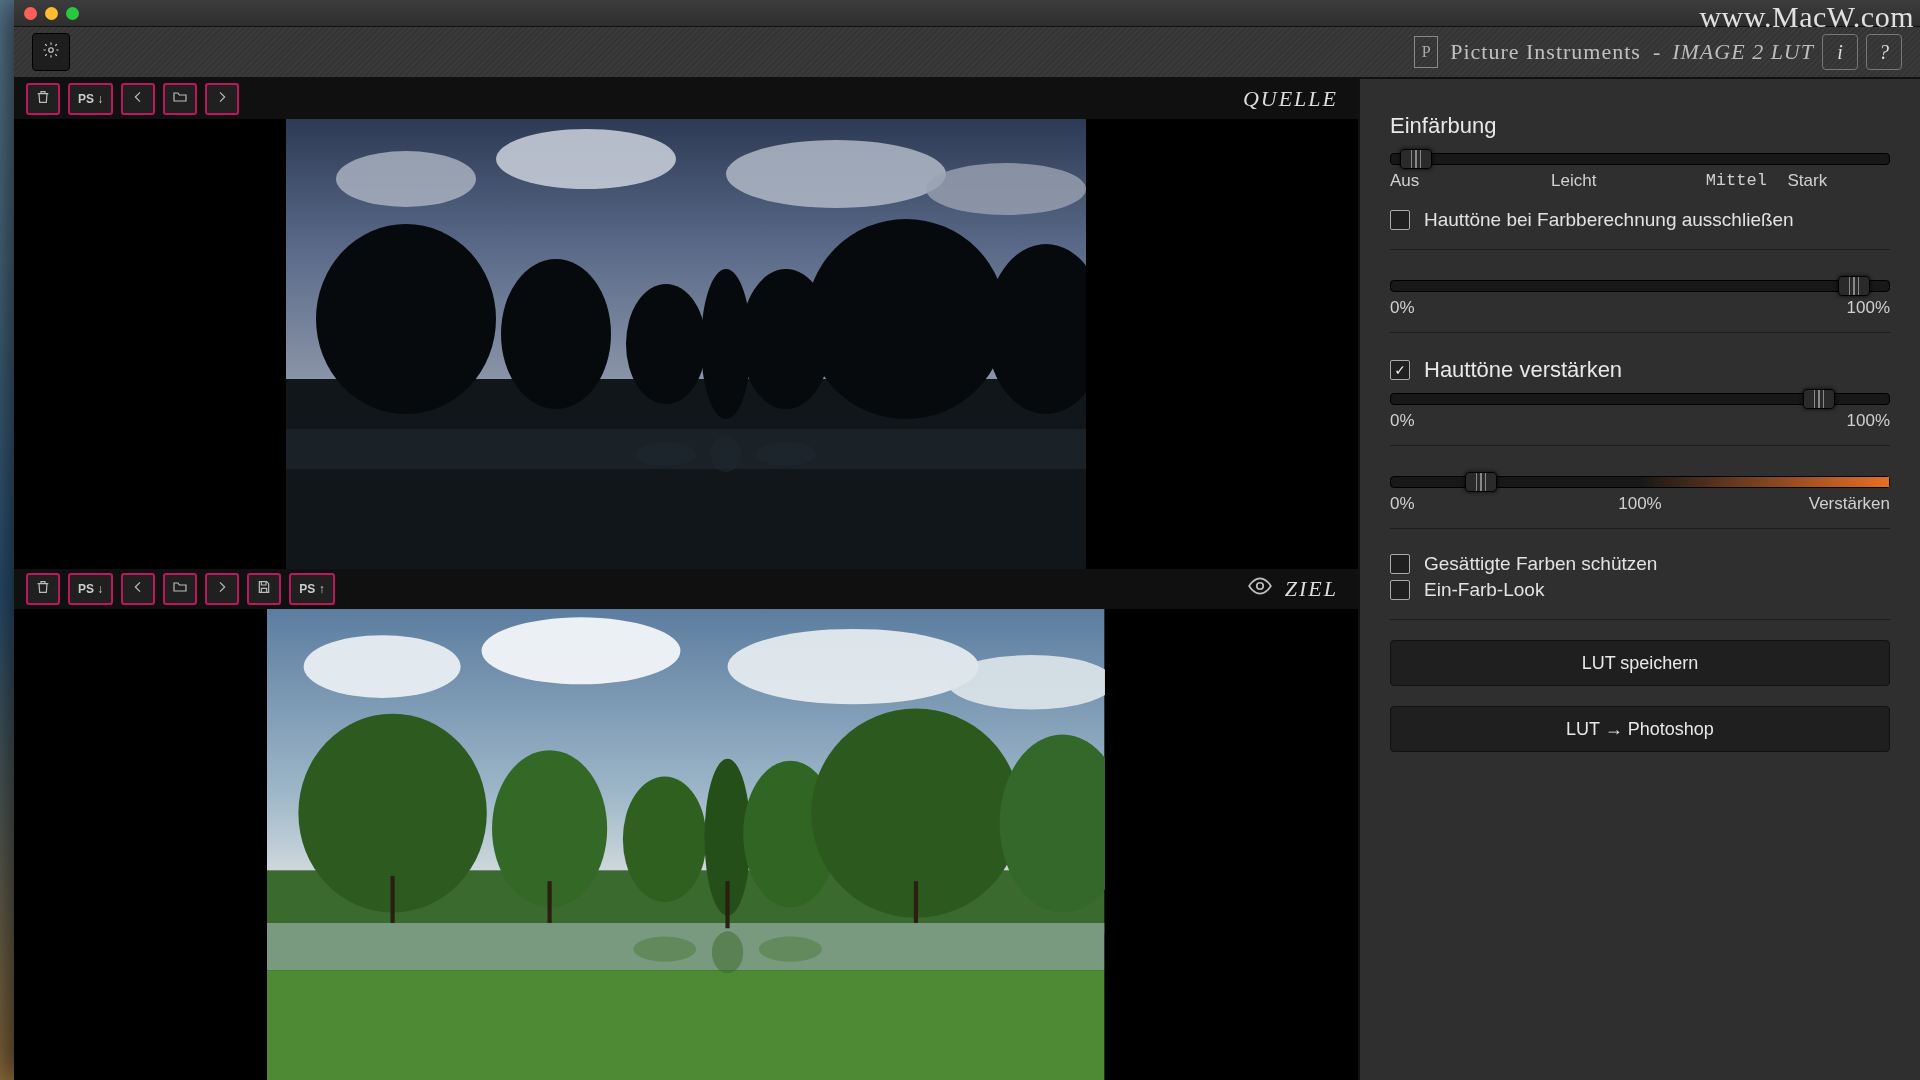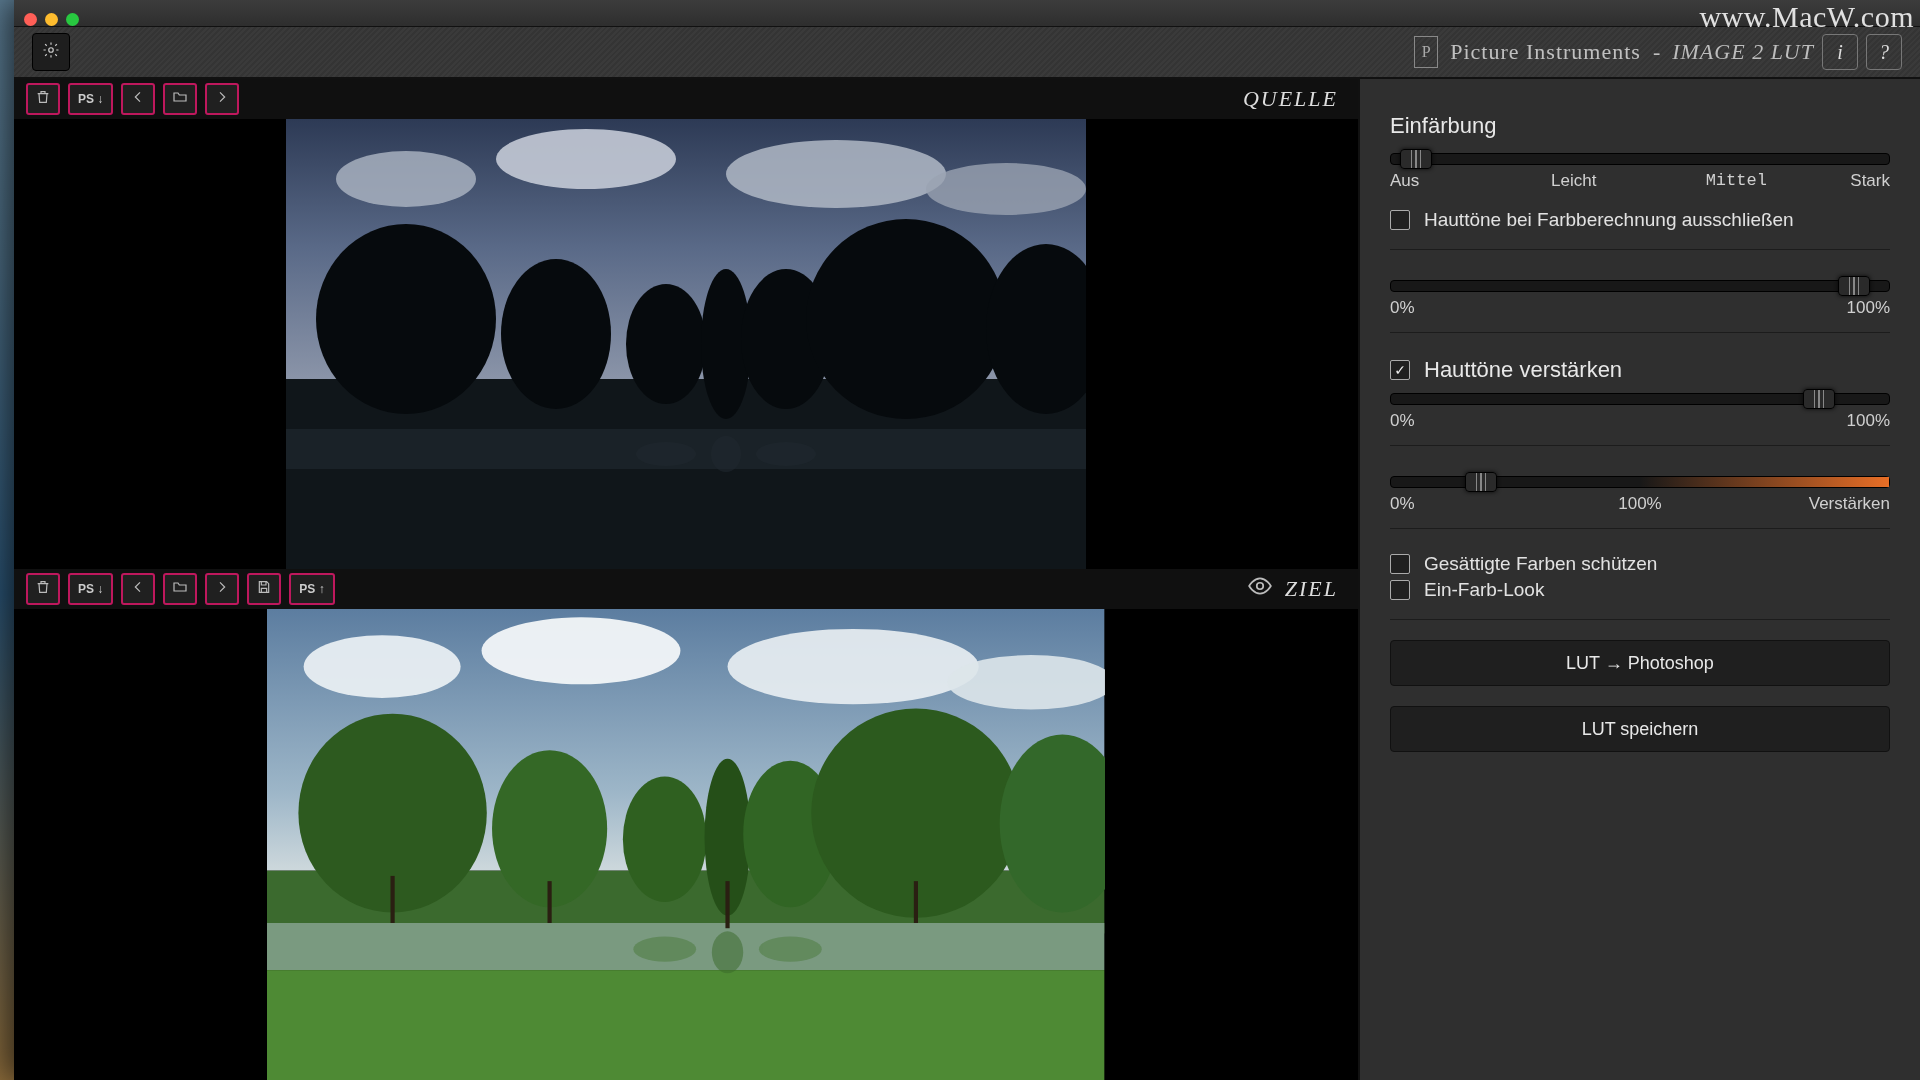--- a/index.html
+++ b/index.html
@@ -1,20 +1,20 @@
 <!DOCTYPE html>
 <html><head>
 <meta charset="utf-8">
 <style>
 html,body{margin:0;padding:0;height:100%;font-family:"Helvetica Neue",Arial,sans-serif;background:#3a3a3a;color:#ddd;overflow:hidden;}
 
 .desktop{position:relative;width:1920px;height:1080px;background:linear-gradient(180deg,#5a7a90 0%,#4a6a80 25%,#2a5272 55%,#8a6a3a 100%);}
 .window{position:absolute;left:14px;top:0;right:0;bottom:0;background:#262626;border-radius:6px 0 0 0;display:flex;flex-direction:column;box-shadow:-8px 0 30px rgba(0,0,0,.6);}
 
-.titlebar{height:26px;background:linear-gradient(180deg,#3c3c3c,#2e2e2e);display:flex;align-items:flex-end;padding:0 10px;border-bottom:1px solid #111;position:relative;}
+.titlebar{height:26px;background:linear-gradient(180deg,#3c3c3c,#2e2e2e);display:flex;align-items:center;padding:0 10px;border-bottom:1px solid #111;position:relative;}
 .traffic{display:flex;gap:8px;}
 .traffic span{width:13px;height:13px;border-radius:50%;display:block;}
 .tl-close{background:#ff5f57;}
 .tl-min{background:#febc2e;}
 .tl-max{background:#28c840;}
 .watermark{position:absolute;right:6px;top:0;font-family:Georgia,serif;font-size:30px;color:rgba(255,255,255,.85);letter-spacing:.5px;pointer-events:none;}
 
 .toolbar{height:50px;background:repeating-linear-gradient(135deg,#3a3a3a,#3a3a3a 2px,#343434 2px,#343434 4px);display:flex;align-items:center;justify-content:space-between;padding:0 18px;border-bottom:2px solid #111;}
 .tb-left{display:flex;align-items:center;gap:10px;}
 .tb-right{display:flex;align-items:center;gap:8px;}
@@ -45,21 +45,21 @@
 .checkbox{width:18px;height:18px;border:1px solid #aaa;border-radius:2px;background:#202020;display:flex;align-items:center;justify-content:center;cursor:pointer;}
 .checkbox.checked::after{content:"✓";color:#eee;font-size:14px;line-height:1;}
 .slider{position:relative;height:10px;background:#181818;border:1px solid #000;border-radius:4px;margin:10px 0 6px 0;}
 .slider.orange .fill{position:absolute;top:0;bottom:0;background:linear-gradient(90deg,rgba(255,120,40,0) 0%,rgba(255,120,40,.9) 100%);}
 .thumb{position:absolute;top:50%;transform:translate(-50%,-50%);width:30px;height:18px;border-radius:4px;background:linear-gradient(90deg,#2a2a2a 0,#2a2a2a 33%,#888 33%,#888 38%,#2a2a2a 38%,#2a2a2a 47%,#888 47%,#888 52%,#2a2a2a 52%,#2a2a2a 62%,#888 62%,#888 67%,#2a2a2a 67%);border:1px solid #000;box-shadow:0 0 4px rgba(0,0,0,.8);cursor:pointer;}
 .slider-labels{display:flex;justify-content:space-between;font-size:17px;color:#d0d0d0;}
 .slider-labels span{white-space:nowrap;}
 .slider-labels.four span{flex:1;text-align:left;}
 .slider-labels.four span:nth-child(2){text-align:center;padding-left:30px;}
 .slider-labels.four span:nth-child(3){text-align:center;padding-left:60px;font-family:Liberation Mono, monospace;}
-.slider-labels.four span:nth-child(4){text-align:right;}
+.slider-labels.four span:nth-child(4){text-align:left;}
 .slider-labels.three span:nth-child(2){position:absolute;left:50%;transform:translateX(-50%);}
 .slider-labels.three{position:relative;}
 .slider-labels.three span:last-child{margin-left:auto;}
 .bigbtn{background:#1f1f1f;border:1px solid #111;border-radius:4px;height:44px;display:flex;align-items:center;justify-content:center;font-size:18px;color:#e8e8e8;cursor:pointer;margin-top:14px;}
 .bigbtn + .bigbtn{margin-top:14px;}
 .eye-icon svg{width:26px;height:26px;fill:none;stroke:#bbb;stroke-width:1.6;}
 </style>
 </head>
 <body>
 
@@ -301,20 +301,20 @@
         <div class="check-row">
           <div class="checkbox"></div>
           <span>Gesättigte Farben schützen</span>
         </div>
         <div class="check-row">
           <div class="checkbox"></div>
           <span>Ein-Farb-Look</span>
         </div>
       </div>
 
+      <div class="bigbtn">LUT speichern</div>
       <div class="bigbtn">LUT → Photoshop</div>
-      <div class="bigbtn">LUT speichern</div>
 
     </div>
   </div>
 
  </div>
 </div>
 
 </body></html>

